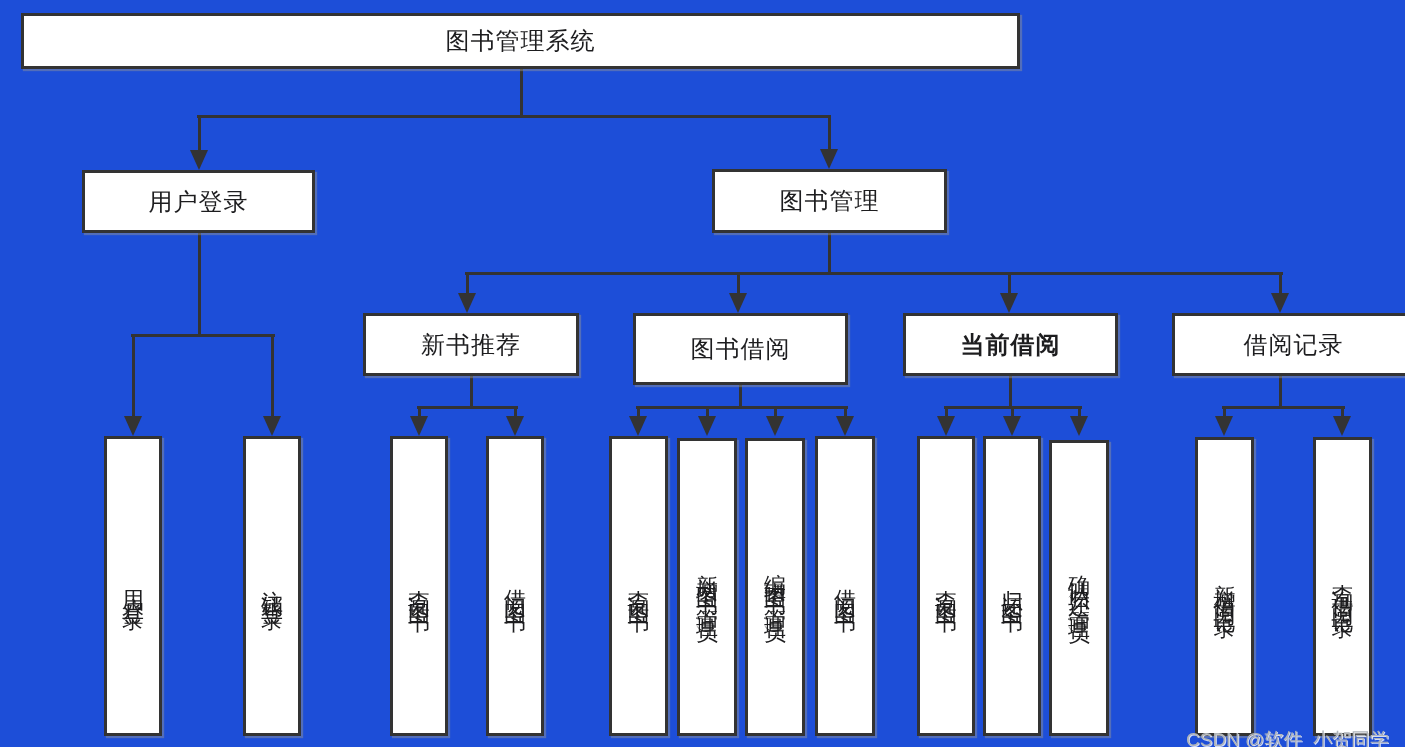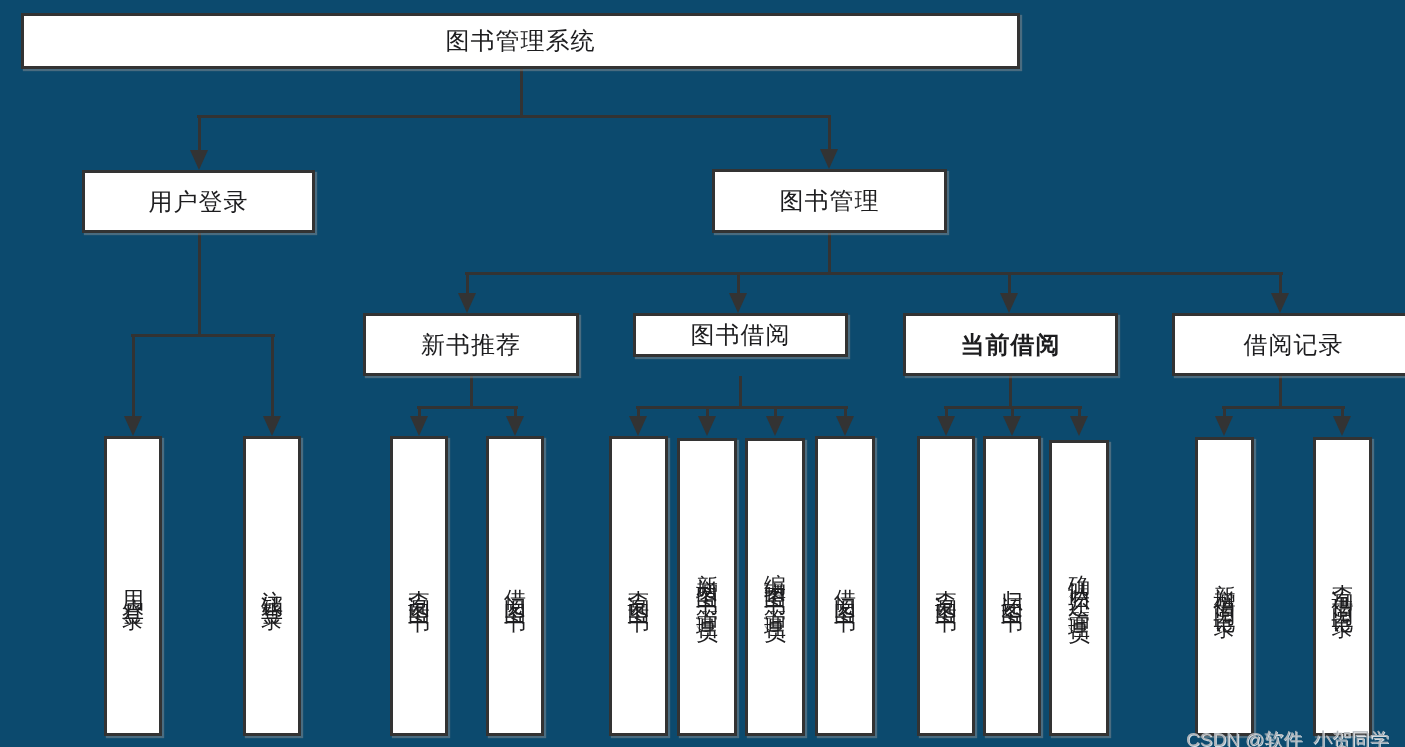--- a/index.html
+++ b/index.html
@@ -6,21 +6,21 @@
     --line:#333333;
     --text:#1d1d1f;
     --wm:#b0b5ba;
   }
   *{margin:0;padding:0;box-sizing:border-box;}
   html,body{background:#ffffff;}
   body{font-family:"Liberation Sans", sans-serif;}
   .canvas{
     position:relative;
     width:1405px;height:747px;
-    background:#0c4a6e;
+    background:#1d4ed8;
     overflow:hidden;
   }
   
   .hline,.vline{position:absolute;background:var(--line);}
   .hline{height:3px;}
   .vline{width:3px;}
   .arrow{position:absolute;width:0;}
   .arrow .shaft{
     position:absolute;left:-1.5px;top:0;width:3px;
     height:calc(100% - 18px);background:var(--line);
@@ -172,21 +172,21 @@
   <div class="node h" style="left:82px;top:170px;width:233px;height:63px;">
     <span>用户登录</span>
   </div>
   <div class="node h" style="left:363px;top:313px;width:216px;height:63px;">
     <span>新书推荐</span>
   </div>
 
   <div class="node h" style="left:712px;top:169px;width:235px;height:64px;">
     <span>图书管理</span>
   </div>
-  <div class="node h" style="left:633px;top:313px;width:215px;height:44px;">
+  <div class="node h" style="left:633px;top:313px;width:215px;height:72px;">
     <span>图书借阅</span>
   </div>
   <div class="node h" style="left:903px;top:313px;width:215px;height:63px;font-weight:bold;">
     <span>当前借阅</span>
   </div>
   <div class="node h" style="left:1172px;top:313px;width:243px;height:63px;text-align:center;">
     <span>借阅记录</span>
   </div>
 
   <div class="node v" style="left:104px;top:436px;width:58px;height:300px;">

